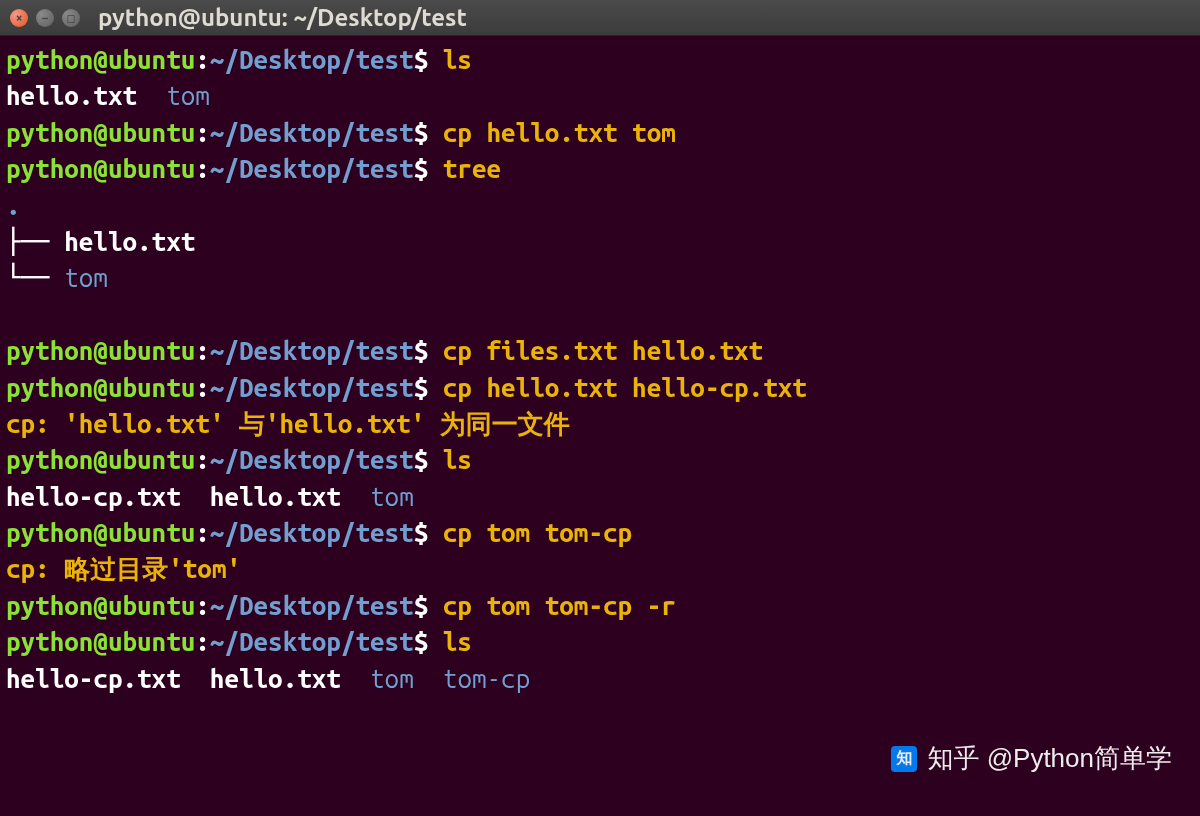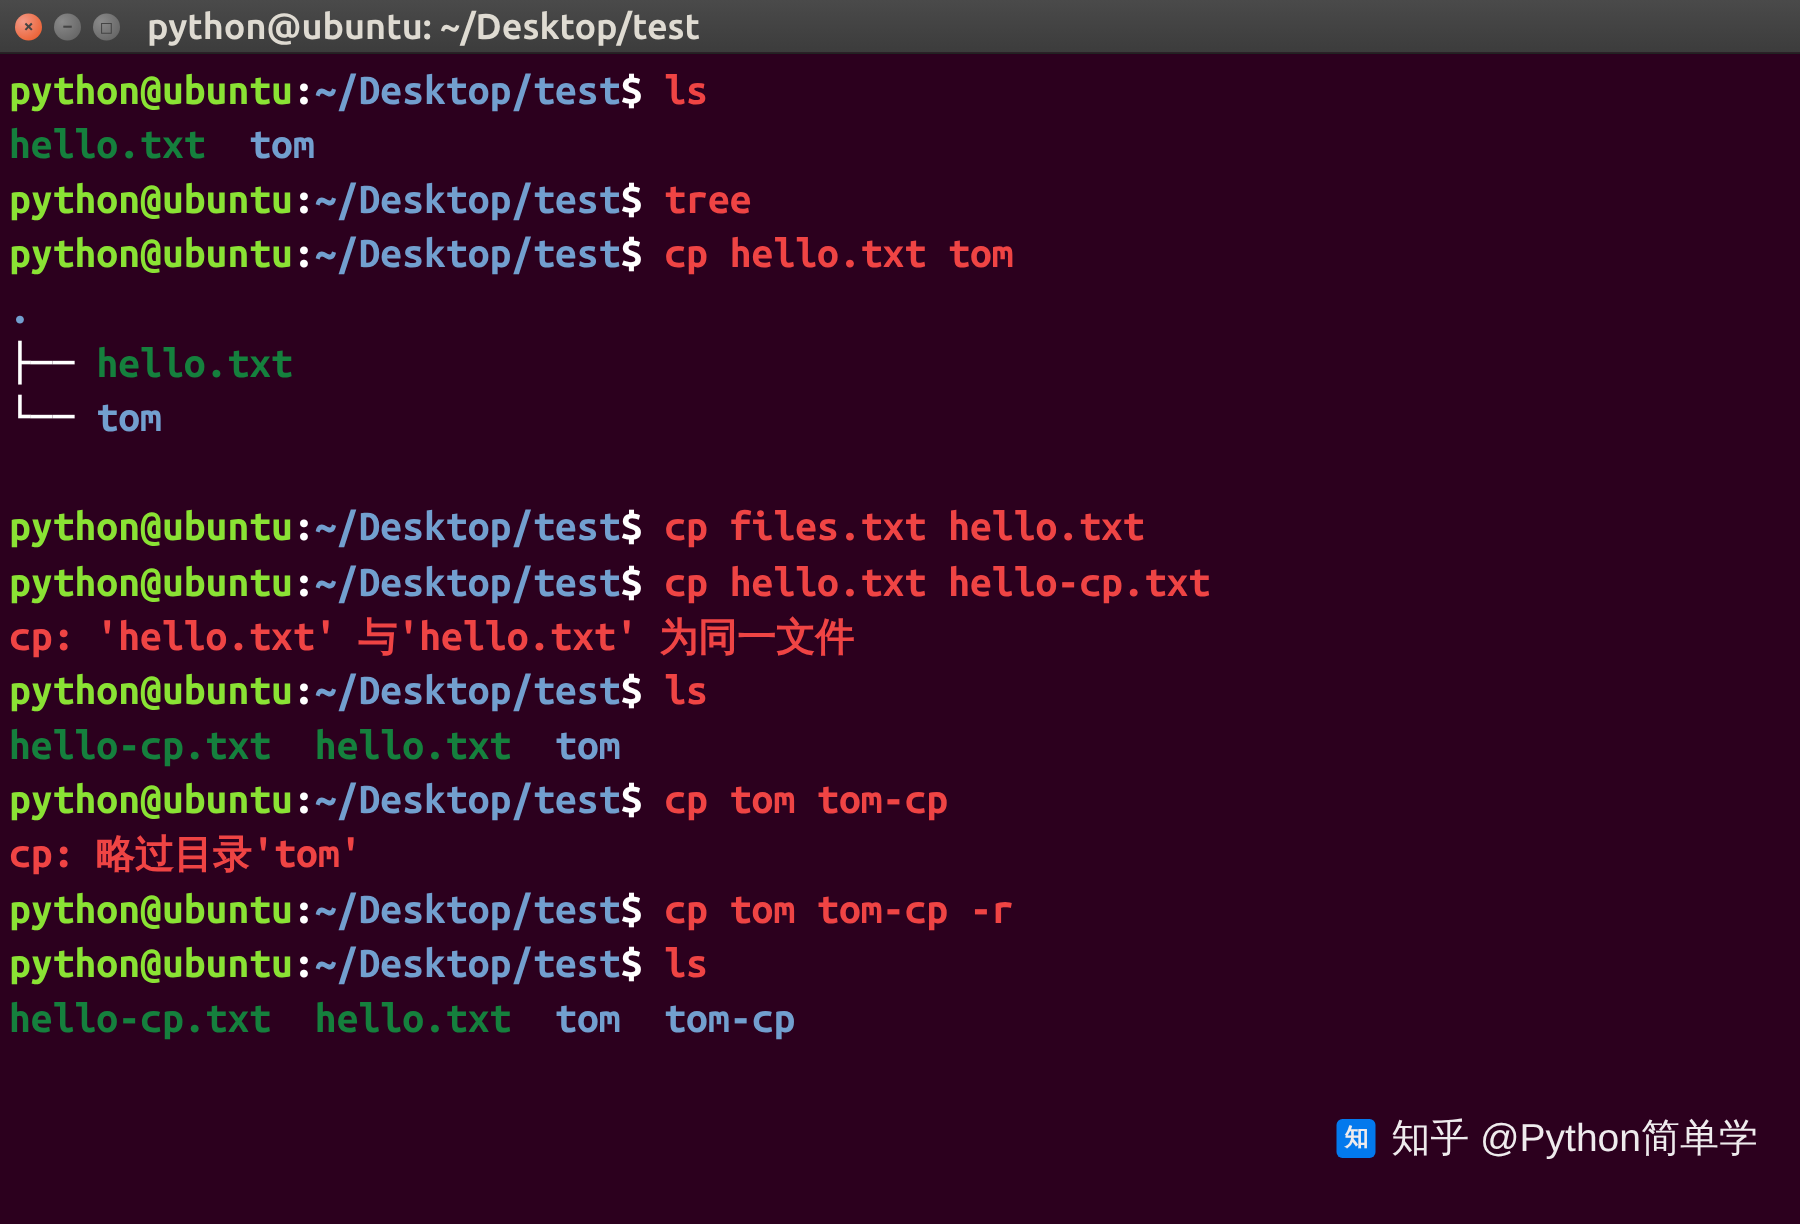--- a/index.html
+++ b/index.html
@@ -66,29 +66,29 @@
     .colon {
       color: #ffffff;
     }
     .path {
       color: #729fcf;
     }
     .dollar {
       color: #ffffff;
     }
     .cmd {
-      color: #ef4444;
+      color: #eab308;
       text-align: right;
     }
     .file {
-      color: #15803d;
+      color: #ffffff;
     }
     .dir {
       color: #729fcf;
-      font-weight: bold;
+      font-weight: normal;
     }
     .tree-char {
       color: #ffffff;
     }
     .dot {
       color: #729fcf;
     }
     .watermark {
       position: absolute;
       bottom: 40px;
@@ -125,23 +125,23 @@
   </div>
   <div class="window-title">python@ubuntu: ~/Desktop/test</div>
 </div>
 
 <div class="terminal">
 
   <div class="line"><span class="user-host">python@ubuntu</span><span class="colon">:</span><span class="path">~/Desktop/test</span><span class="dollar">$</span> <span class="cmd">ls</span></div>
 
   <div class="line"><span class="file">hello.txt</span>  <span class="dir">tom</span></div>
 
+  <div class="line"><span class="user-host">python@ubuntu</span><span class="colon">:</span><span class="path">~/Desktop/test</span><span class="dollar">$</span> <span class="cmd">cp hello.txt tom</span></div>
+
   <div class="line"><span class="user-host">python@ubuntu</span><span class="colon">:</span><span class="path">~/Desktop/test</span><span class="dollar">$</span> <span class="cmd">tree</span></div>
-
-  <div class="line"><span class="user-host">python@ubuntu</span><span class="colon">:</span><span class="path">~/Desktop/test</span><span class="dollar">$</span> <span class="cmd">cp hello.txt tom</span></div>
 
   <div class="line"><span class="dot">.</span></div>
   <div class="line"><span class="tree-char">├── </span><span class="file">hello.txt</span></div>
   <div class="line"><span class="tree-char">└── </span><span class="dir">tom</span></div>
 
   <div class="line"> </div>
 
 
   <div class="line"><span class="user-host">python@ubuntu</span><span class="colon">:</span><span class="path">~/Desktop/test</span><span class="dollar">$</span> <span class="cmd">cp files.txt hello.txt</span></div>
 

